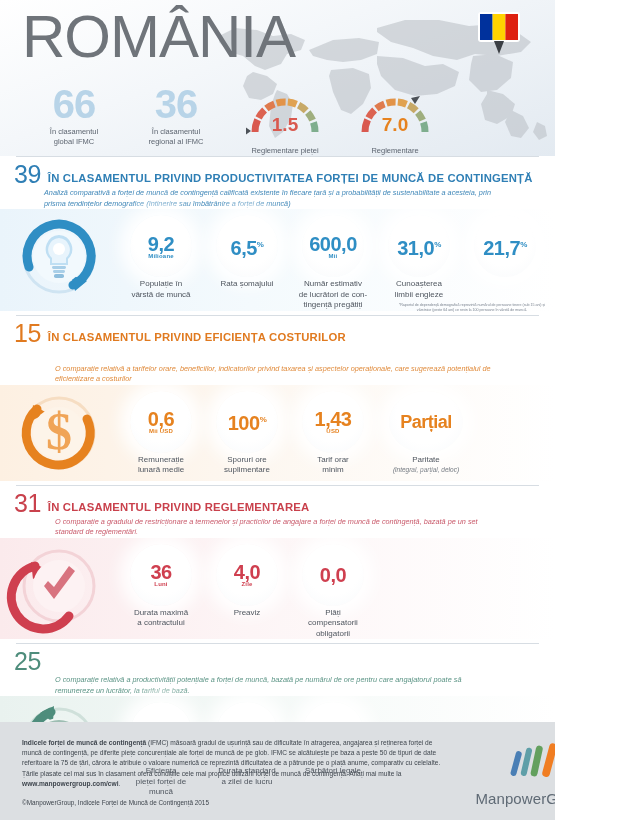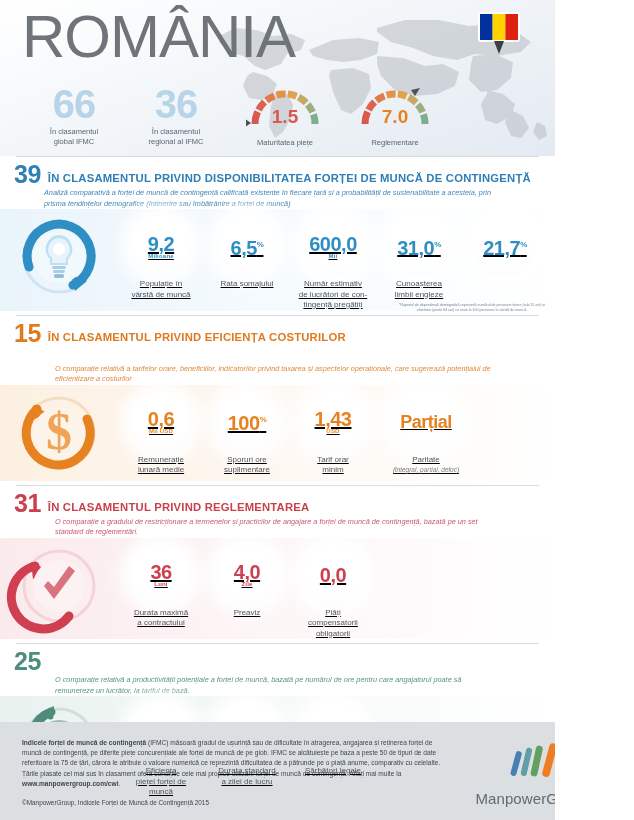--- a/index.html
+++ b/index.html
@@ -29,41 +29,41 @@
   .flagpin{position:absolute;left:476px;top:10px;width:46px;height:46px;}
 
   .kpis{position:absolute;left:26px;top:86px;display:flex;align-items:flex-start;}
   .kpi{width:96px;text-align:center;margin-right:6px;}
   .kpi .num{
     font-size:40px;line-height:36px;color:#b8d4e8;font-weight:700;letter-spacing:-1px;
   }
   .kpi .cap{font-size:7.5px;color:#5d6570;line-height:10px;margin-top:5px;}
 
   .gauge{width:110px;text-align:center;position:relative;}
-  .gauge .gwrap{position:relative;width:78px;height:40px;margin:0 auto;}
+  .gauge .gwrap{position:relative;width:78px;height:40px;margin:8px auto;}
   .gauge .gval{
     position:absolute;left:0;right:0;bottom:-2px;text-align:center;
     font-size:19px;font-weight:700;
   }
   .gauge .gcap{font-size:7.5px;color:#5d6570;margin-top:12px;}
 
   
   .section{position:relative;padding:0 0 4px 0;}
   .sec-rule{height:1px;background:#d7dde3;margin:0 16px;}
   .sec-head{display:flex;align-items:flex-end;padding:6px 0 0 14px;}
-  .sec-num{font-size:25px;font-weight:700;line-height:22px;letter-spacing:-.5px;}
+  .sec-num{font-size:25px;font-weight:400;line-height:22px;letter-spacing:-.5px;}
   .sec-title{font-size:11.3px;font-weight:700;letter-spacing:.2px;margin-left:7px;line-height:13px;}
   .sec-desc{
     font-size:7.3px;font-style:italic;line-height:10.5px;
     margin:3px 0 0 55px;padding-right:55px;
   }
   .sec-body{position:relative;display:flex;align-items:flex-start;min-height:96px;}
   .sec-icon{width:118px;height:96px;flex:0 0 118px;position:relative;}
   .stats{display:flex;align-items:flex-start;flex:1;padding-top:6px;}
-  .stat{width:86px;text-align:center;position:relative;text-decoration:underline;}
+  .stat{width:86px;text-align:center;position:relative;}
   .bubble{
     width:62px;height:62px;border-radius:50%;margin:0 auto;
     background:radial-gradient(circle at 50% 38%,#ffffff 55%,#fbfcfd 80%,rgba(255,255,255,0) 100%);
     box-shadow:0 0 16px 10px rgba(255,255,255,.95);
     display:flex;flex-direction:column;align-items:center;justify-content:center;
     position:relative;
   }
   .stat .val{font-size:20px;font-weight:700;line-height:20px;letter-spacing:-.5px;}
   .stat .val .sup{font-size:8px;vertical-align:super;font-weight:700;}
   .stat .unit{font-size:6px;font-weight:700;margin-top:-1px;letter-spacing:.2px;}
@@ -175,21 +175,21 @@
                 <path d="M2.8,-29.9 A30,30 0 0,1 11.5,-27.7" stroke="#e0a251"></path>
                 <path d="M13.6,-26.8 A30,30 0 0,1 21.2,-21.2" stroke="#c7a967"></path>
                 <path d="M22.8,-19.6 A30,30 0 0,1 27.6,-11.8" stroke="#9fae7e"></path>
                 <path d="M28.5,-9.6 A30,30 0 0,1 30,0" stroke="#7fae8e"></path>
               </g>
               <path d="M-34,-1 l-7,-5 0,10 z" fill="#4d5258"></path>
             </g>
           </svg>
           <div class="gval" style="color:#d9594f">1.5</div>
         </div>
-        <div class="gcap">Maturitatea piețe</div>
+        <div class="gcap">Reglementare pieței</div>
       </div>
 
       <div class="gauge">
         <div class="gwrap">
           <svg viewBox="0 0 78 42" width="78" height="42">
             <g transform="translate(39,38)">
               <g fill="none" stroke-width="7">
                 <path d="M-30,0 A30,30 0 0,1 -27.4,-12.2" stroke="#d9594f"></path>
                 <path d="M-26.4,-14.2 A30,30 0 0,1 -20.4,-22" stroke="#dc6351"></path>
                 <path d="M-18.6,-23.5 A30,30 0 0,1 -10.6,-28" stroke="#df7b4e"></path>
@@ -207,21 +207,21 @@
         <div class="gcap">Reglementare</div>
       </div>
 
     </div>
   </div>
 
   <div class="section s-blue">
     <div class="sec-rule"></div>
     <div class="sec-head">
       <div class="sec-num">39</div>
-      <div class="sec-title">ÎN CLASAMENTUL PRIVIND DISPONIBILITATEA FORȚEI DE MUNCĂ DE CONTINGENȚĂ</div>
+      <div class="sec-title">ÎN CLASAMENTUL PRIVIND PRODUCTIVITATEA FORȚEI DE MUNCĂ DE CONTINGENȚĂ</div>
     </div>
     <div class="sec-desc">Analiză comparativă a forței de muncă de contingență calificată existente în fiecare țară și a probabilității de sustenabilitate a acesteia, prin prisma tendințelor demografice (întinerire sau îmbătrânire a forței de muncă)</div>
     <div class="sec-body">
       <div class="sec-icon">
         <svg viewBox="0 0 118 96" width="118" height="96">
           <g transform="translate(59,48)">
             <circle r="35" fill="none" stroke="#cfe4f2" stroke-width="3"></circle>
             <path d="M-30,10 A32,32 0 1,1 14,28" fill="none" stroke="#2f8ec4" stroke-width="9" stroke-linecap="round"></path>
             <path d="M16,34 l12,-10 -16,-6 z" fill="#2f8ec4"></path>
             <circle r="26" fill="#f2f9fd"></circle>

